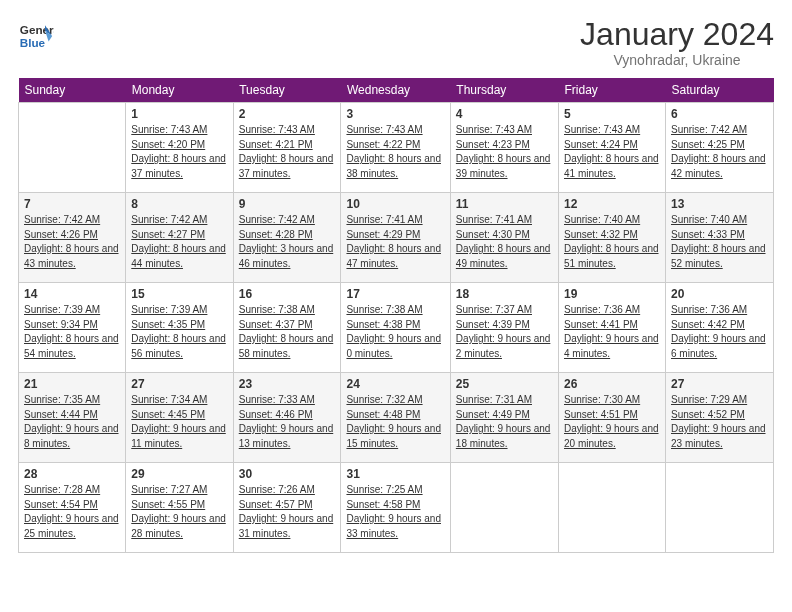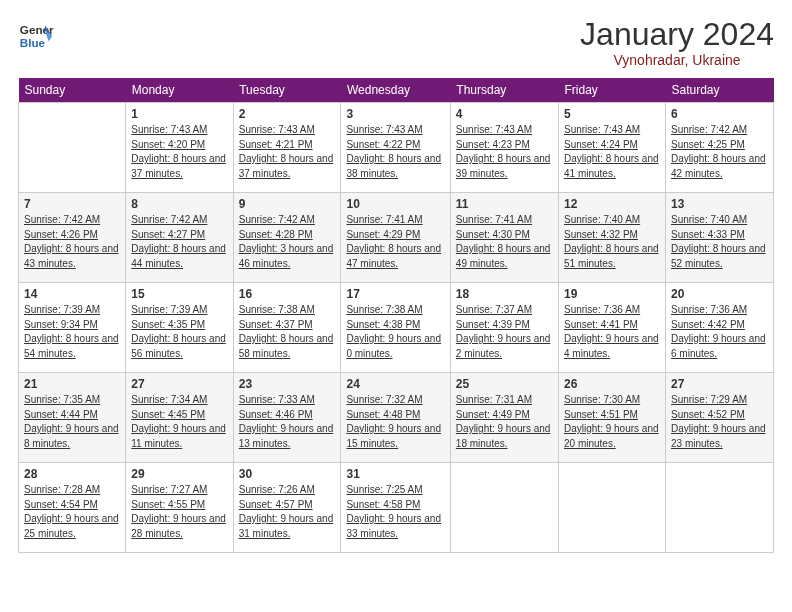--- a/index.html
+++ b/index.html
@@ -34,21 +34,21 @@
       text-align: center;
     }
     .month-title {
       font-size: 32px;
       font-weight: normal;
       color: #333;
       line-height: 1;
     }
     .location {
       font-size: 14px;
-      color: #7f1d1d;
+      color: #737373;
       margin-top: 2px;
     }
     .calendar {
       width: 100%;
       border-collapse: collapse;
       font-size: 10.5px;
     }
     .calendar th {
       background-color: #701a75;
       color: #fff;

